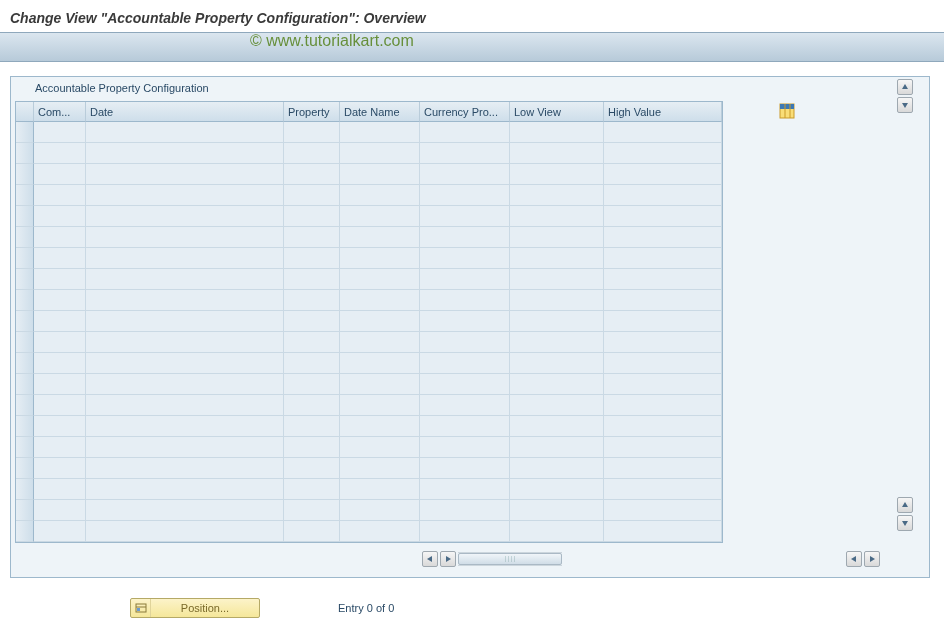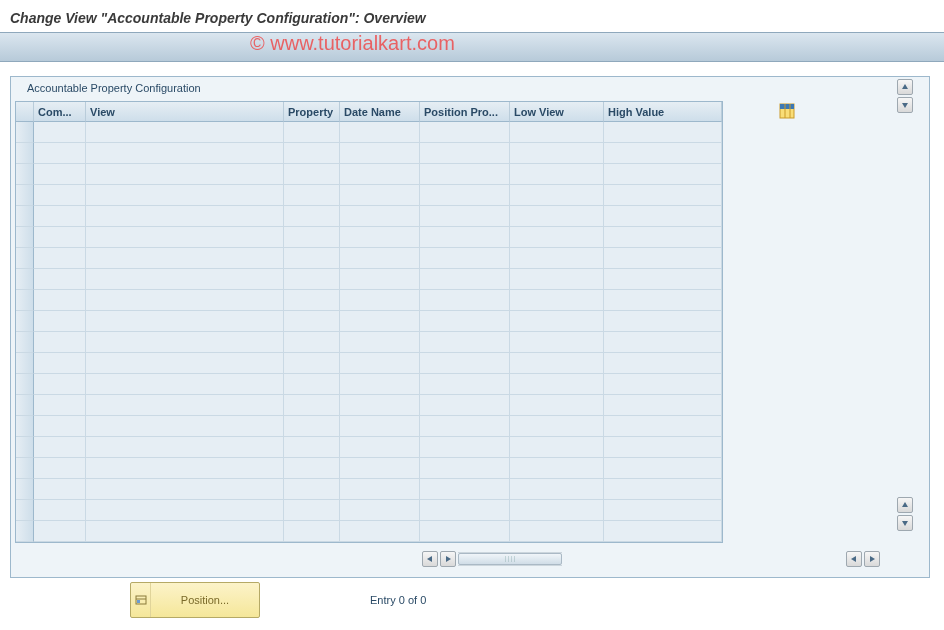--- a/index.html
+++ b/index.html
@@ -22,38 +22,38 @@
     .toolbar {
       height: 30px;
       background: linear-gradient(#dbe6ef, #b7cad9);
       border-top: 1px solid #8fa8bc;
       border-bottom: 1px solid #8fa8bc;
     }
     .watermark {
       position: absolute;
       top: 32px;
       left: 250px;
-      font-size: 20px;
-      color: #ef4444;
+      font-size: 16px;
+      color: #4d7c0f;
       opacity: 0.8;
       pointer-events: none;
       z-index: 10;
     }
     .content-wrap {
       padding: 14px 10px 0 10px;
     }
     .panel {
       border: 1px solid #9db8cc;
       background: #eef4f8;
       width: 920px;
       height: 502px;
       position: relative;
     }
     .panel-title {
-      padding: 5px 8px 7px 16px;
+      padding: 5px 8px 7px 24px;
       color: #2a4a66;
       font-size: 11px;
     }
     .grid-area {
       position: relative;
       display: flex;
       flex-direction: row;
       align-items: flex-start;
       padding: 0 0 0 4px;
     }
@@ -64,21 +64,21 @@
     table.maint {
       border-collapse: separate;
       border-spacing: 0;
       table-layout: fixed;
     }
     table.maint th {
       background: linear-gradient(#e6eef4, #cedeea);
       border-right: 1px solid #b9ccda;
       border-bottom: 1px solid #9db8cc;
       height: 20px;
-      font-weight: bold;
+      font-weight: normal;
       text-align: left;
       padding: 0 4px;
       color: #2a4a66;
       font-size: 11px;
       overflow: hidden;
       white-space: nowrap;
     }
     table.maint td {
       border-right: 1px solid #cad9e4;
       border-bottom: 1px solid #cad9e4;
@@ -175,21 +175,21 @@
       position: absolute;
       bottom: 12px;
       left: 0;
       width: 100%;
       display: flex;
       align-items: center;
     }
     .position-btn {
       margin-left: 130px;
       width: 130px;
-      height: 36px;
+      height: 20px;
       background: linear-gradient(#fcf3c9, #f5e79a);
       border: 1px solid #b5a966;
       display: flex;
       align-items: center;
       font-size: 11px;
       color: #7a6a2a;
       border-radius: 2px;
     }
     .position-btn .pb-icon {
       width: 20px;
@@ -197,21 +197,21 @@
       display: flex;
       align-items: center;
       justify-content: center;
       border-right: 1px solid #e0d49a;
     }
     .position-btn .pb-label {
       flex: 1;
       text-align: center;
     }
     .entry-status {
-      margin-left: 110px;
+      margin-left: 78px;
       color: #2a4a66;
     }
   </style>
 </head>
 <body>
 
 <div class="page-title">
   <span>Change View "Accountable Property Configuration": Overview</span>
 </div>
 
@@ -237,24 +237,24 @@
             <col style="width:56px">
             <col style="width:80px">
             <col style="width:90px">
             <col style="width:94px">
             <col style="width:118px">
           </colgroup>
           <thead>
             <tr>
               <th class="row-selector-h"></th>
               <th><span>Com...</span></th>
-              <th><span>View</span></th>
+              <th><span>Date</span></th>
               <th><span>Property</span></th>
               <th><span>Date Name</span></th>
-              <th><span>Position Pro...</span></th>
+              <th><span>Currency Pro...</span></th>
               <th><span>Low View</span></th>
               <th><span>High Value</span></th>
             </tr>
           </thead>
           <tbody id="table-body">
               <tr>
                 <td class="row-selector"></td>
                 <td></td>
                 <td></td>
                 <td></td>

